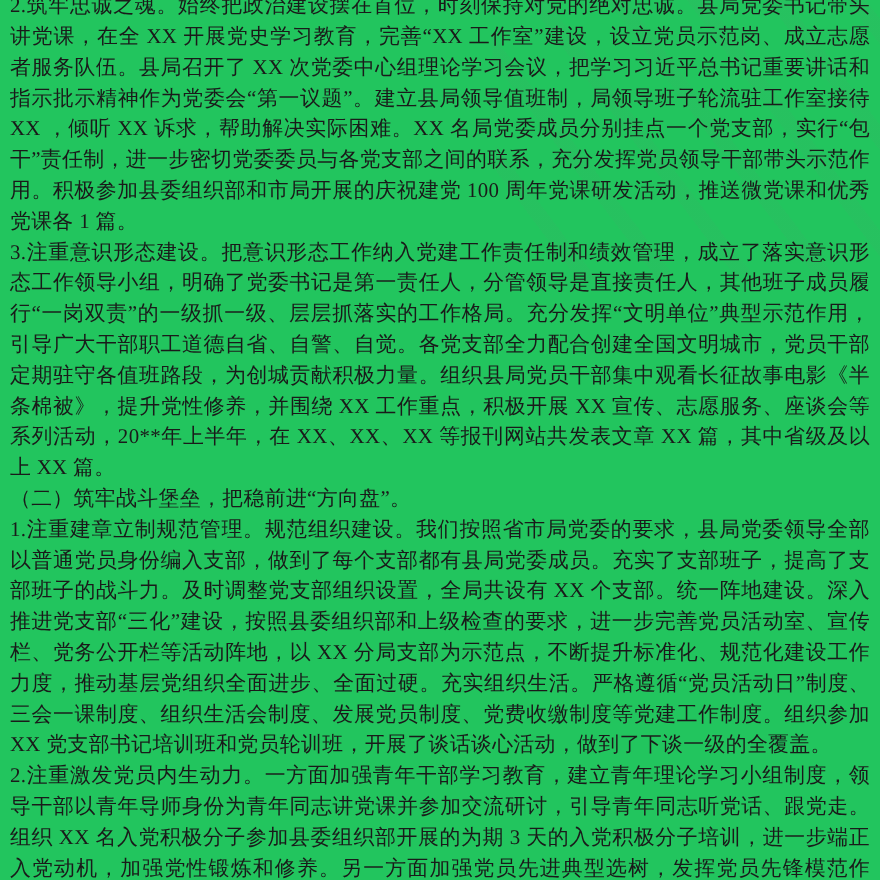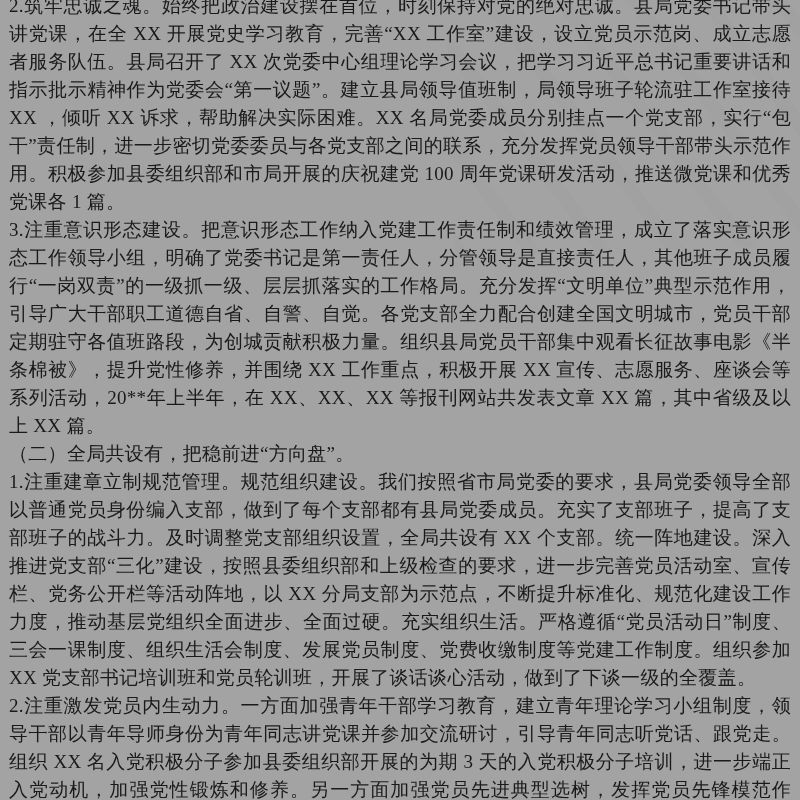--- a/index.html
+++ b/index.html
@@ -5,21 +5,21 @@
   html, body {
     margin: 0;
     padding: 0;
     background: #ffffff;
   }
   .viewport {
     position: relative;
     width: 800px;
     height: 800px;
     overflow: hidden;
-    background: #a3a3a3;
+    background: #22c55e;
     font-family: "Liberation Serif", "DejaVu Serif", serif;
   }
   .page {
     position: absolute;
     top: -8px;
     left: 0;
     right: 0;
     padding: 0 9px;
     box-sizing: border-box;
   }
@@ -50,17 +50,17 @@
   }
 </style>
 </head>
 <body>
 
 <div class="viewport">
   <div class="watermark"></div>
   <div class="page">
     <p>2.筑牢忠诚之魂。始终把政治建设摆在首位，时刻保持对党的绝对忠诚。县局党委书记带头讲党课，在全 XX 开展党史学习教育，完善“XX 工作室”建设，设立党员示范岗、成立志愿者服务队伍。县局召开了 XX 次党委中心组理论学习会议，把学习习近平总书记重要讲话和指示批示精神作为党委会“第一议题”。建立县局领导值班制，局领导班子轮流驻工作室接待 XX ，倾听 XX 诉求，帮助解决实际困难。XX 名局党委成员分别挂点一个党支部，实行“包干”责任制，进一步密切党委委员与各党支部之间的联系，充分发挥党员领导干部带头示范作用。积极参加县委组织部和市局开展的庆祝建党 100 周年党课研发活动，推送微党课和优秀党课各 1 篇。</p>
     <p>3.注重意识形态建设。把意识形态工作纳入党建工作责任制和绩效管理，成立了落实意识形态工作领导小组，明确了党委书记是第一责任人，分管领导是直接责任人，其他班子成员履行“一岗双责”的一级抓一级、层层抓落实的工作格局。充分发挥“文明单位”典型示范作用，引导广大干部职工道德自省、自警、自觉。各党支部全力配合创建全国文明城市，党员干部定期驻守各值班路段，为创城贡献积极力量。组织县局党员干部集中观看长征故事电影《半条棉被》，提升党性修养，并围绕 XX 工作重点，积极开展 XX 宣传、志愿服务、座谈会等系列活动，20**年上半年，在 XX、XX、XX 等报刊网站共发表文章 XX 篇，其中省级及以上 XX 篇。</p>
-    <p>（二）全局共设有，把稳前进“方向盘”。</p>
+    <p>（二）筑牢战斗堡垒，把稳前进“方向盘”。</p>
     <p>1.注重建章立制规范管理。规范组织建设。我们按照省市局党委的要求，县局党委领导全部以普通党员身份编入支部，做到了每个支部都有县局党委成员。充实了支部班子，提高了支部班子的战斗力。及时调整党支部组织设置，全局共设有 XX 个支部。统一阵地建设。深入推进党支部“三化”建设，按照县委组织部和上级检查的要求，进一步完善党员活动室、宣传栏、党务公开栏等活动阵地，以 XX 分局支部为示范点，不断提升标准化、规范化建设工作力度，推动基层党组织全面进步、全面过硬。充实组织生活。严格遵循“党员活动日”制度、三会一课制度、组织生活会制度、发展党员制度、党费收缴制度等党建工作制度。组织参加 XX 党支部书记培训班和党员轮训班，开展了谈话谈心活动，做到了下谈一级的全覆盖。</p>
     <p>2.注重激发党员内生动力。一方面加强青年干部学习教育，建立青年理论学习小组制度，领导干部以青年导师身份为青年同志讲党课并参加交流研讨，引导青年同志听党话、跟党走。组织 XX 名入党积极分子参加县委组织部开展的为期 3 天的入党积极分子培训，进一步端正入党动机，加强党性锻炼和修养。另一方面加强党员先进典型选树，发挥党员先锋模范作用。</p>
   </div>
 </div>
 
 </body></html>

